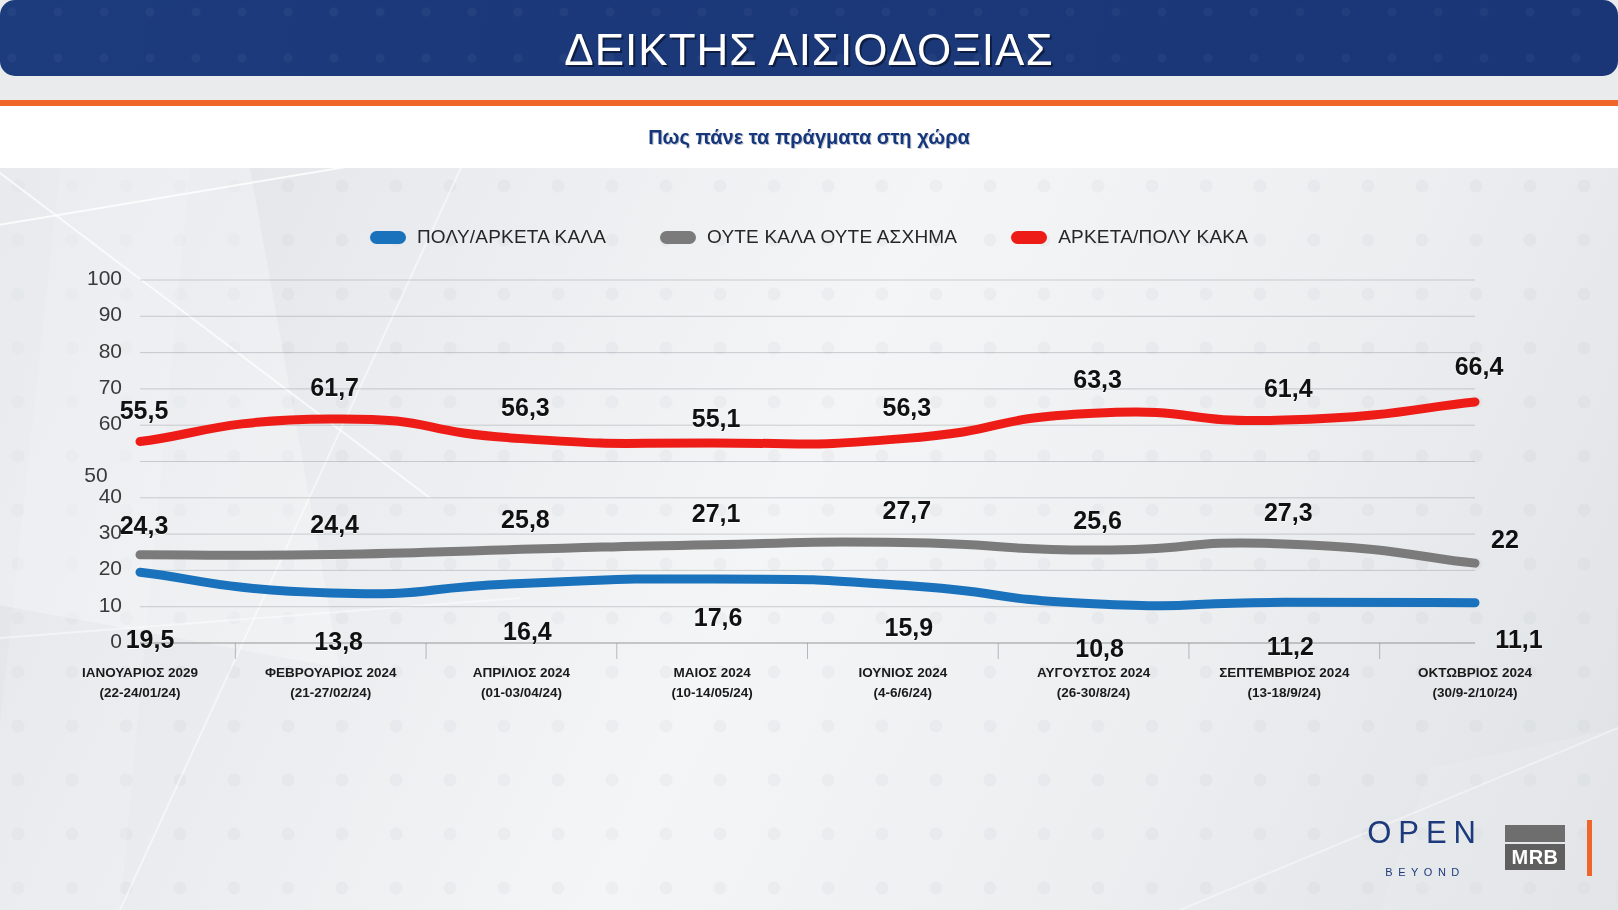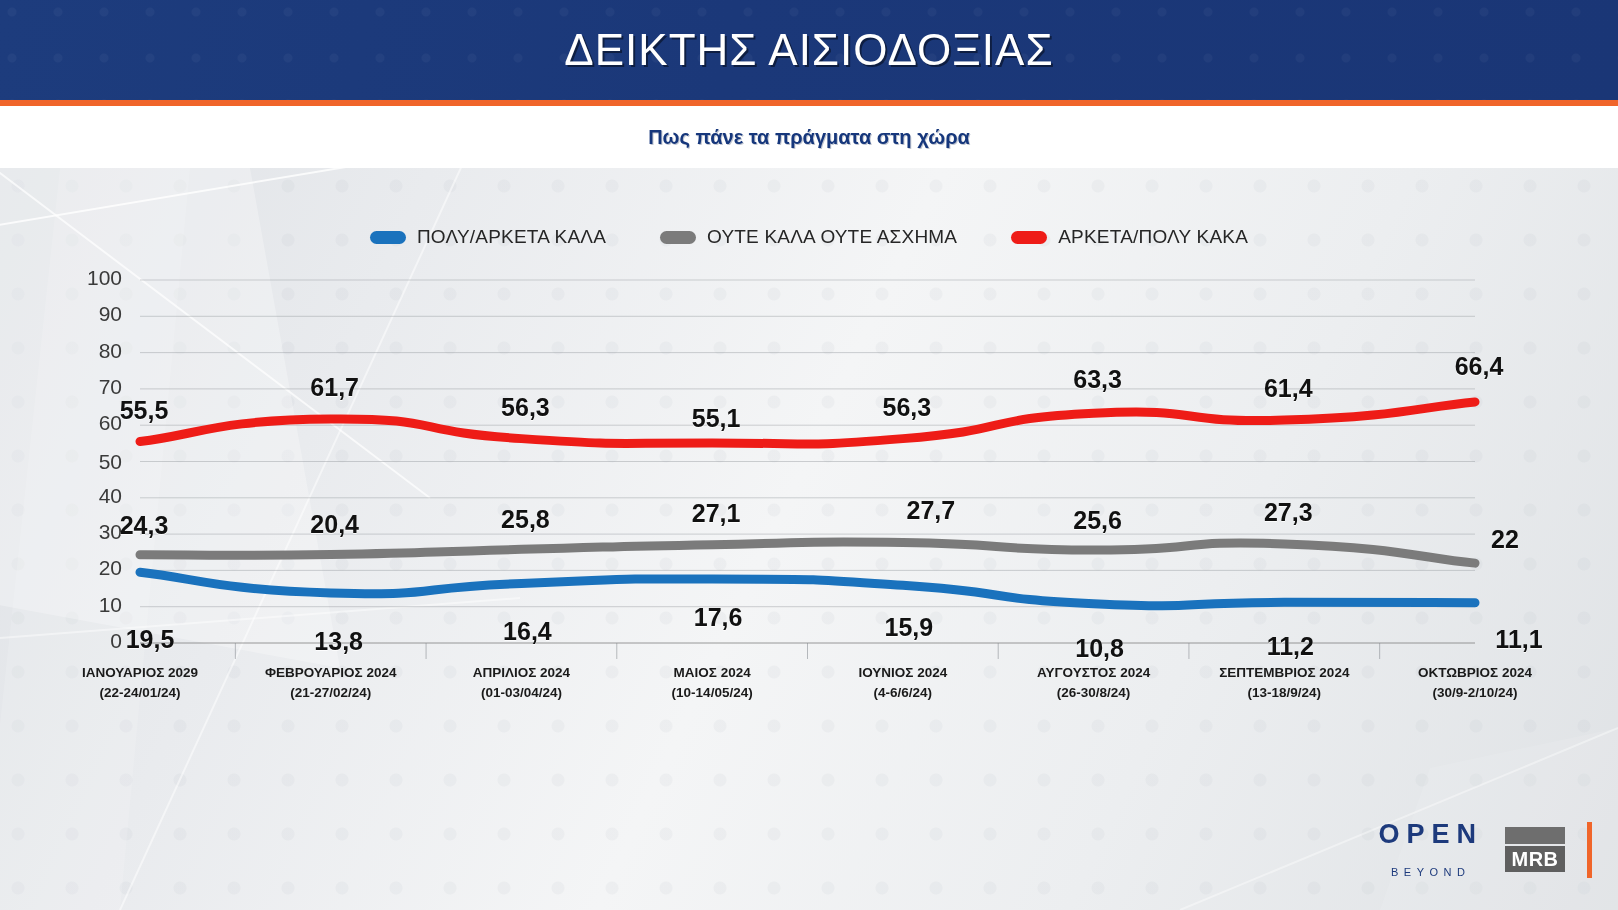--- a/index.html
+++ b/index.html
@@ -6,27 +6,28 @@
   html, body { width:1618px; height:910px; }
   body {
     font-family:"Liberation Sans", sans-serif;
     background:#e9ebed;
     overflow:hidden;
     position:relative;
   }
 
   
   .header-band {
-    position:absolute; left:0; top:0; width:1618px; height:100px;
+    position:absolute; left:0; top:0; width:1618px; height:76px;
     background:#1b3a7a;
     background-image:
       radial-gradient(circle at 12px 12px, rgba(255,255,255,0.035) 4px, transparent 5px),
       linear-gradient(100deg,#1d3c7d 0%,#1b3879 45%,#1a3676 100%);
     background-size:46px 46px, 100% 100%;
     overflow:hidden;
+    border-radius:15px;
   }
   .header-title {
     position:absolute; left:0; top:0; width:100%; height:100px;
     display:flex; align-items:center; justify-content:center;
     color:#ffffff;
     font-size:44px; font-weight:400; letter-spacing:1px;
     text-shadow:2px 2px 0 rgba(0,0,0,0.45);
     white-space:nowrap;
   }
   .orange-rule {
@@ -89,21 +90,21 @@
   .dlabel {
     position:absolute; font-size:25px; font-weight:bold; color:#111;
     white-space:nowrap; text-align:center; transform:translateX(-50%);
     text-shadow:0 1px 0 rgba(255,255,255,.85);
   }
 
   
   .logos { position:absolute; right:26px; bottom:32px; display:flex; align-items:center; gap:22px; }
   .open-logo { display:flex; flex-direction:column; align-items:center; }
   .open-word {
-    font-size:27px; color:#1d3a7c; letter-spacing:7px; font-weight:700; line-height:1;
+    font-size:31px; color:#1d3a7c; letter-spacing:7px; font-weight:400; line-height:1;
   }
   .beyond-word {
     font-size:11px; color:#1d3a7c; letter-spacing:5.5px; margin-top:19px; line-height:1;
   }
   .mrb-logo { display:flex; flex-direction:column; width:60px; }
   .mrb-top { height:17px; background:#6e6e6e; }
   .mrb-bot {
     height:26px; background:#5f5f5f; color:#fff; font-weight:bold;
     font-size:20px; display:flex; align-items:center; justify-content:center;
     letter-spacing:.5px; margin-top:2px;
@@ -173,21 +174,21 @@
       <path d="M 140 386.791 C 197.2142857142857 386.6821, 216.28571428571428 388.0615, 330.71428571428567 386.428 C 445.14285714285705 384.79449999999997, 406.9999999999999 384.2863, 521.4285714285713 381.346 C 635.8571428571428 378.4057, 597.7142857142857 378.6961, 712.1428571428571 376.627 C 826.5714285714286 374.5579, 788.4285714285713 372.81550000000004, 902.8571428571428 374.449 C 1017.2857142857142 376.0825, 979.142857142857 381.6364, 1093.5714285714284 382.072 C 1207.9999999999998 382.5076, 1169.8571428571427 371.98060000000004, 1284.2857142857142 375.901 C 1398.7142857142858 379.8214, 1417.7857142857142 389.3683, 1475 395.14" fill="none" stroke="#7b7b7b" stroke-width="9" stroke-linecap="round" stroke-linejoin="round"></path>
       <path d="M 140 273.53499999999997 C 197.2142857142857 266.78319999999997, 216.28571428571428 251.90019999999998, 330.71428571428567 251.029 C 445.14285714285705 250.1578, 406.9999999999999 263.44360000000006, 521.4285714285713 270.63100000000003 C 635.8571428571428 277.8184, 597.7142857142857 274.98699999999997, 712.1428571428571 274.98699999999997 C 826.5714285714286 274.98699999999997, 788.4285714285713 279.56080000000003, 902.8571428571428 270.63100000000003 C 1017.2857142857142 261.70120000000003, 979.142857142857 250.7749, 1093.5714285714284 245.221 C 1207.9999999999998 239.6671, 1169.8571428571427 255.4939, 1284.2857142857142 252.118 C 1398.7142857142858 248.7421, 1417.7857142857142 239.41299999999998, 1475 233.968" fill="none" stroke="#ee1c17" stroke-width="9" stroke-linecap="round" stroke-linejoin="round"></path>
     </svg>
 
   <div id="y-axis">
       <div class="ylabel" style="left: 70px; top: 461px;">0</div>
       <div class="ylabel" style="left: 70px; top: 424.7px;">10</div>
       <div class="ylabel" style="left: 70px; top: 388.4px;">20</div>
       <div class="ylabel" style="left: 70px; top: 352.1px;">30</div>
       <div class="ylabel" style="left: 70px; top: 315.8px;">40</div>
-      <div class="ylabel" style="left: 70px; top: 282px;">50</div>
+      <div class="ylabel" style="left: 70px; top: 295px; text-align: center;">50</div>
       <div class="ylabel" style="left: 70px; top: 243.2px;">60</div>
       <div class="ylabel" style="left: 70px; top: 206.9px;">70</div>
       <div class="ylabel" style="left: 70px; top: 170.6px;">80</div>
       <div class="ylabel" style="left: 70px; top: 134.3px;">90</div>
       <div class="ylabel" style="left: 70px; top: 98px;">100</div>
     </div>
 
   <div id="x-axis">
       <div class="xtick" style="left: 30px; width: 220px; top: 495px;">
         <div>ΙΑΝΟΥΑΡΙΟΣ 2029</div>
@@ -226,24 +227,24 @@
   <div id="data-labels">
       <div class="dlabel" style="left: 150px; top: 457px;">19,5</div>
       <div class="dlabel" style="left: 338.714px; top: 458.906px;">13,8</div>
       <div class="dlabel" style="left: 527.429px; top: 449.468px;">16,4</div>
       <div class="dlabel" style="left: 718.143px; top: 435.112px;">17,6</div>
       <div class="dlabel" style="left: 908.857px; top: 445.283px;">15,9</div>
       <div class="dlabel" style="left: 1099.57px; top: 465.796px;">10,8</div>
       <div class="dlabel" style="left: 1290.29px; top: 464.344px;">11,2</div>
       <div class="dlabel" style="left: 1519px; top: 456.707px;">11,1</div>
       <div class="dlabel" style="left: 144px; top: 342.791px;">24,3</div>
-      <div class="dlabel" style="left: 334.714px; top: 342.428px;">20,4</div>
+      <div class="dlabel" style="left: 334.714px; top: 342.428px;">24,4</div>
       <div class="dlabel" style="left: 525.429px; top: 337.346px;">25,8</div>
       <div class="dlabel" style="left: 716.143px; top: 330.627px;">27,1</div>
-      <div class="dlabel" style="left: 906.857px; top: 328.449px; margin-left: 24px;">27,7</div>
+      <div class="dlabel" style="left: 906.857px; top: 328.449px;">27,7</div>
       <div class="dlabel" style="left: 1097.57px; top: 338.072px;">25,6</div>
       <div class="dlabel" style="left: 1288.29px; top: 329.901px;">27,3</div>
       <div class="dlabel" style="left: 1505px; top: 357.14px;">22</div>
       <div class="dlabel" style="left: 144px; top: 227.535px;">55,5</div>
       <div class="dlabel" style="left: 334.714px; top: 205.029px;">61,7</div>
       <div class="dlabel" style="left: 525.429px; top: 224.631px;">56,3</div>
       <div class="dlabel" style="left: 716.143px; top: 228.987px; margin-top: 7px;">55,1</div>
       <div class="dlabel" style="left: 906.857px; top: 224.631px;">56,3</div>
       <div class="dlabel" style="left: 1097.57px; top: 197.221px;">63,3</div>
       <div class="dlabel" style="left: 1288.29px; top: 206.118px;">61,4</div>

